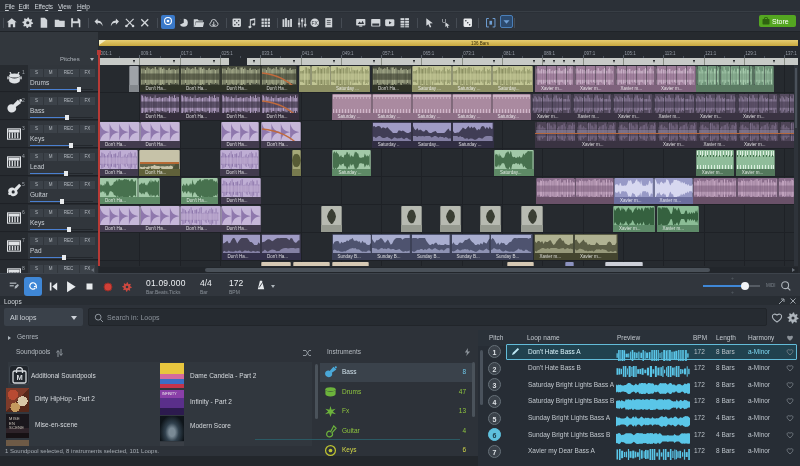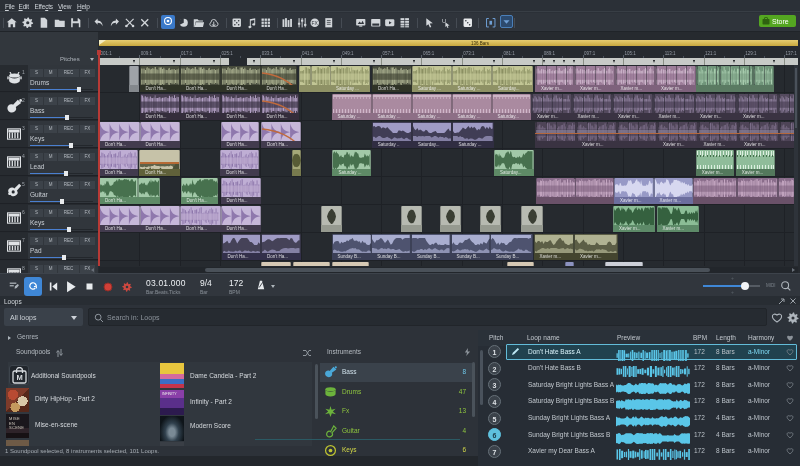--- a/index.html
+++ b/index.html
@@ -1619,23 +1619,23 @@
     </svg>
     <svg style="position:absolute;left:85px;top:282px" width="9" height="9" viewBox="0 0 15 15">
       <rect x="2.5" y="2.5" width="10" height="10" fill="#e8ebee"></rect>
     </svg>
     <svg style="position:absolute;left:103px;top:282px" width="10" height="10" viewBox="0 0 15 15">
       <circle cx="7.5" cy="7.5" r="6" fill="#d04038" stroke="#912d27" stroke-width="1.5"></circle>
     </svg>
     <svg style="position:absolute;left:122px;top:282px" width="10" height="10" viewBox="0 0 14 14">
       <path d="M13.50,7.00 L13.38,8.27 L11.34,8.80 L10.91,9.61 L11.60,11.60 L10.61,12.40 L8.80,11.34 L7.92,11.61 L7.00,13.50 L5.73,13.38 L5.20,11.34 L4.39,10.91 L2.40,11.60 L1.60,10.61 L2.66,8.80 L2.39,7.92 L0.50,7.00 L0.62,5.73 L2.66,5.20 L3.09,4.39 L2.40,2.40 L3.39,1.60 L5.20,2.66 L6.08,2.39 L7.00,0.50 L8.27,0.62 L8.80,2.66 L9.61,3.09 L11.60,2.40 L12.40,3.39 L11.34,5.20 L11.61,6.08 Z M8.80,7.00 A1.80,1.80 0 1 0 5.20,7.00 A1.80,1.80 0 1 0 8.80,7.00 Z" fill="#cc4840" fill-rule="evenodd"></path>
     </svg>
-    <div style="position:absolute;left:146px;top:277.5px;font-size:8.5px;color:#eef1f4;letter-spacing:0.2px">03.01.000</div>
+    <div style="position:absolute;left:146px;top:277.5px;font-size:8.5px;color:#eef1f4;letter-spacing:0.2px">01.09.000</div>
     <div style="position:absolute;left:146px;top:288.5px;font-size:5px;color:#8a9199">Bar.Beats.Ticks</div>
-    <div style="position:absolute;left:200px;top:277.5px;font-size:8.5px;color:#eef1f4">9/4</div>
+    <div style="position:absolute;left:200px;top:277.5px;font-size:8.5px;color:#eef1f4">4/4</div>
     <div style="position:absolute;left:200px;top:288.5px;font-size:5px;color:#8a9199">Bar</div>
     <div style="position:absolute;left:229px;top:277.5px;font-size:8.5px;color:#eef1f4">172</div>
     <div style="position:absolute;left:229px;top:288.5px;font-size:5px;color:#8a9199">BPM</div>
     <svg style="position:absolute;left:256px;top:279px" width="10" height="12" viewBox="0 0 14 14">
       <path d="M5.5 1 H8.5 L11.5 13 H2.5 Z" fill="#e8ebee"></path>
       <path d="M4.5 10.5 L9.5 3" stroke="#31363d" stroke-width="1.2"></path>
     </svg>
     <div style="position:absolute;left:271px;top:285px;width:0;height:0;border-left:2.6px solid transparent;border-right:2.6px solid transparent;border-top:3.6px solid #aeb5bb"></div>
     <div style="position:absolute;left:703px;top:285px;width:42px;height:1.6px;background:#3f87d6"></div>
     <div style="position:absolute;left:745px;top:285px;width:15px;height:1.6px;background:#555b63"></div>

